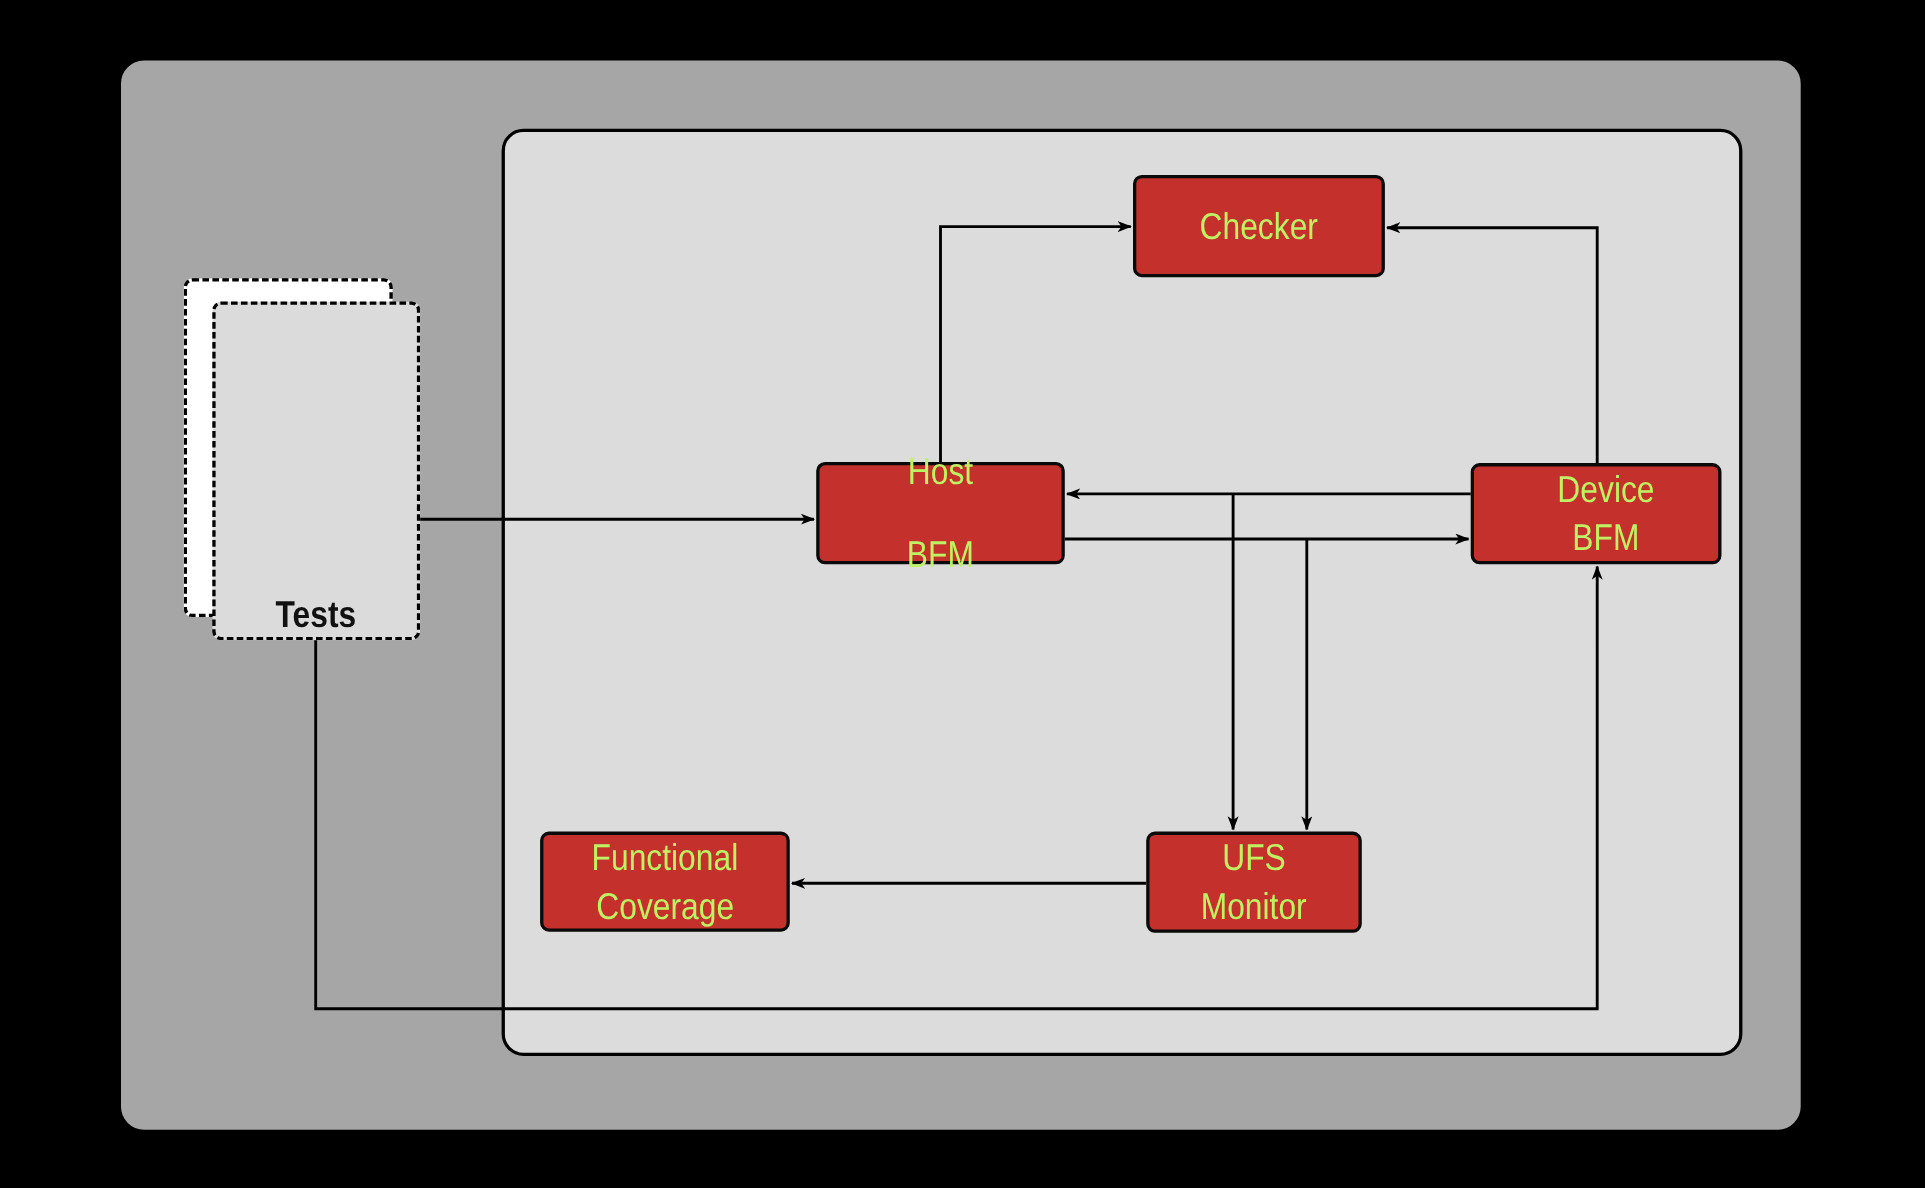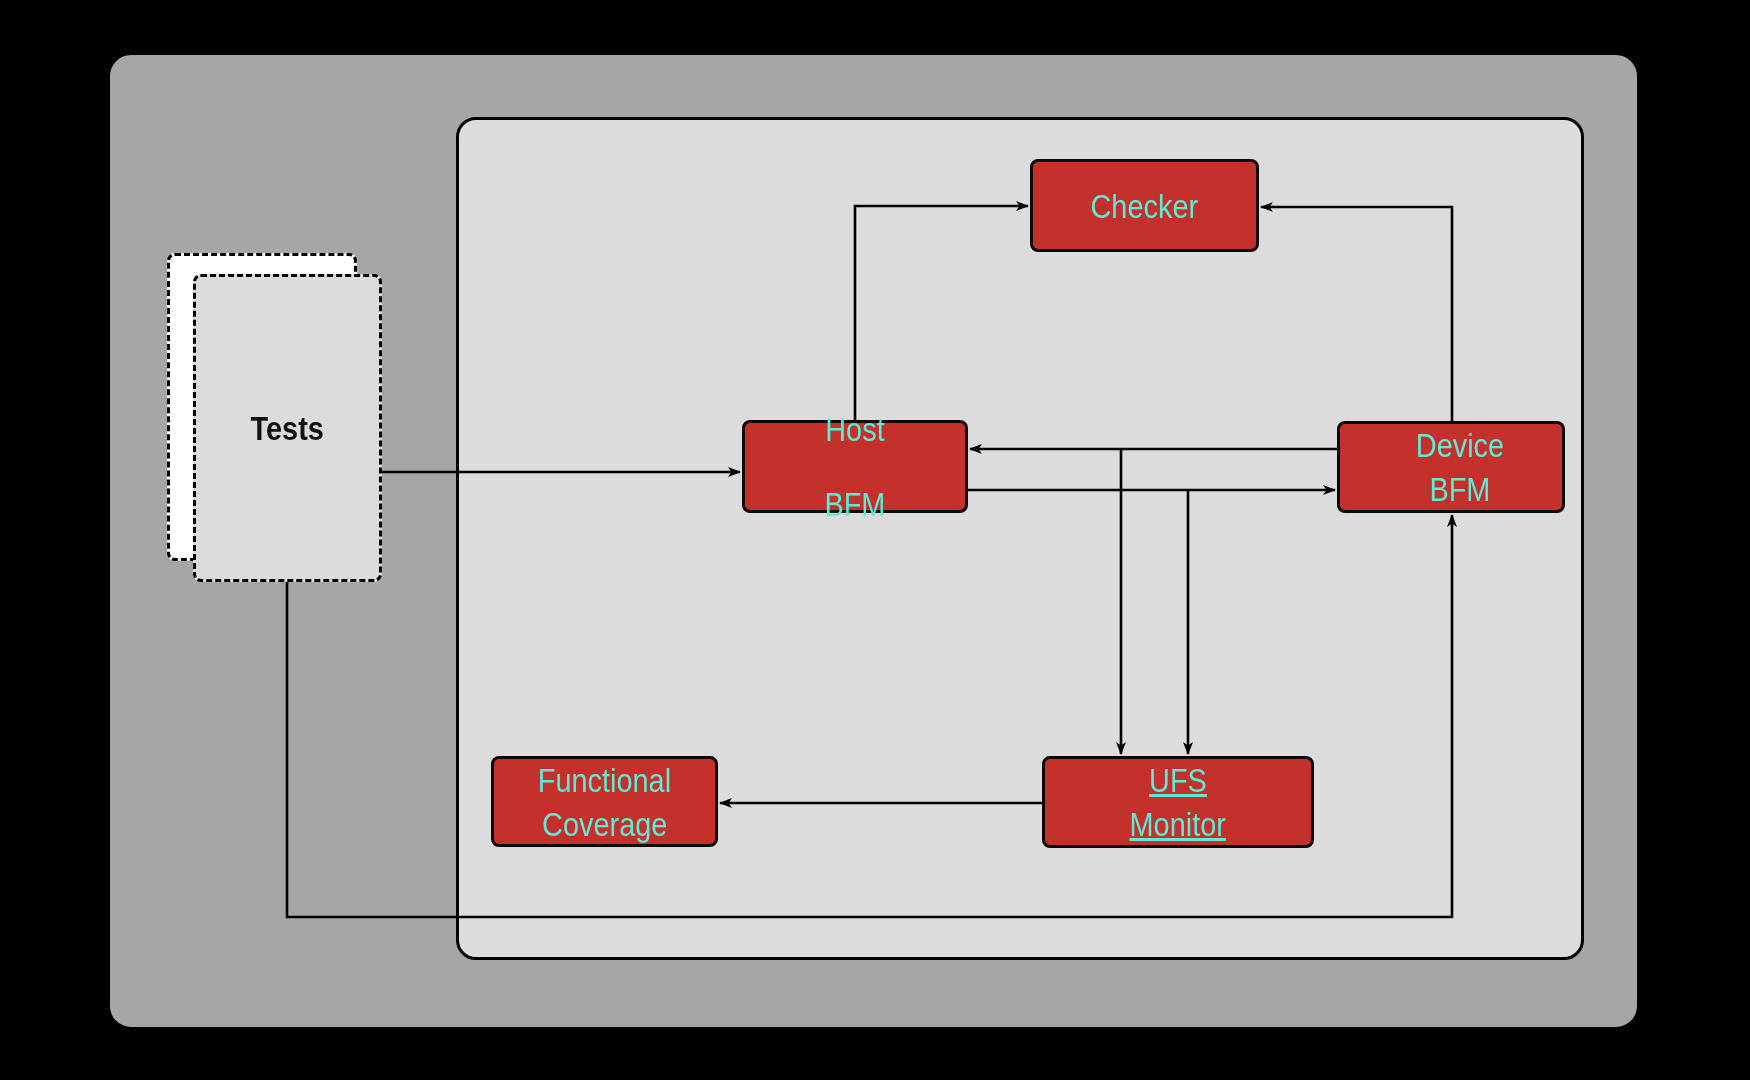--- a/index.html
+++ b/index.html
@@ -44,21 +44,21 @@
   .tests-back {
     left: 167px; top: 253px;
     width: 190px; height: 308px;
     background: #FFFFFF;
   }
   .tests-front {
     left: 193px; top: 274px;
     width: 189px; height: 308px;
     background: #DBDBDB;
     display: flex;
-    align-items: center;
+    align-items: flex-end;
     justify-content: center;
   }
   .tests-label {
     font-size: 34px;
     font-weight: bold;
     color: #111111;
     display: inline-block;
     transform: scaleX(0.85);
     letter-spacing: 0px;
   }
@@ -71,33 +71,33 @@
   .node {
     position: absolute;
     background: #C4302B;
     border: 3px solid #0A0A0A;
     border-radius: 8px;
     box-sizing: border-box;
     display: flex;
     flex-direction: column;
     align-items: center;
     justify-content: center;
-    color: #5eead4;
+    color: #bef264;
   }
   .node span {
     display: inline-block;
     font-size: 34px;
     line-height: 44px;
     transform: scaleX(0.85);
     white-space: nowrap;
   }
   .node-checker  { left: 1030px; top: 159px; width: 229px; height: 93px; }
   .node-host     { left: 742px;  top: 420px; width: 226px; height: 93px; gap: 31px; }
   .node-device   { left: 1337px; top: 421px; width: 228px; height: 92px; padding-left: 17px; }
-  .node-ufs      { left: 1042px; top: 756px; width: 272px; height: 92px; text-decoration: underline; }
+  .node-ufs      { left: 1042px; top: 756px; width: 196px; height: 92px; }
   .node-coverage { left: 491px;  top: 756px; width: 227px; height: 91px; }
 </style>
 </head>
 <body>
 
 <div class="stage">
 
   <div class="outer-box"></div>
 
   <div class="inner-box"></div>

